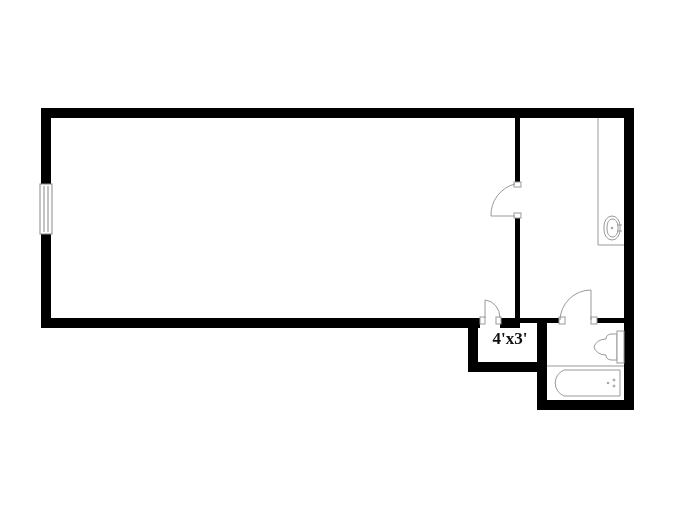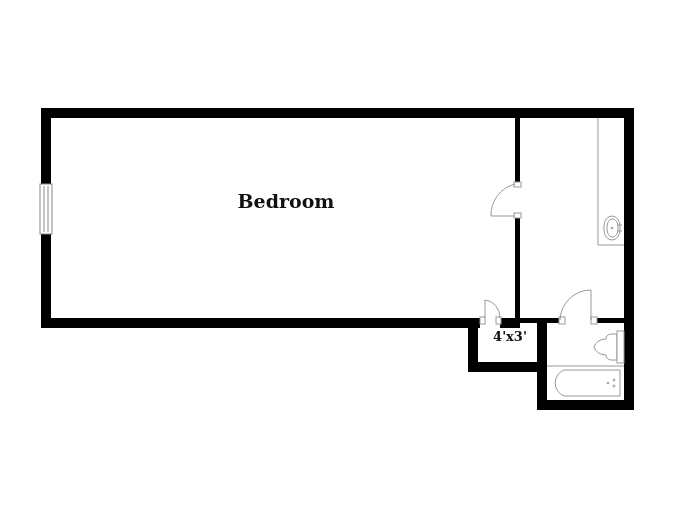--- a/index.html
+++ b/index.html
@@ -7,21 +7,21 @@
   #plan { position: absolute; left: 0; top: 0; }
   .label {
     position: absolute;
     font-family: "DejaVu Serif", "Liberation Serif", serif;
     font-weight: bold;
     color: #111111;
     text-align: center;
     line-height: 1.05;
   }
   .bedroom-label { left: 206px; top: 192px; width: 160px; font-size: 19px; }
-  .closet-label { left: 475px; top: 330px; width: 70px; font-size: 13px; }
+  .closet-label { left: 475px; top: 330px; width: 70px; font-size: 17px; font-family: Liberation Serif, serif; }
 </style>
 </head>
 <body>
 
 <svg id="plan" width="700" height="509" viewBox="0 0 700 509">
 
   <g fill="#000">
 
     <rect x="41" y="108" width="593" height="10"></rect>
 
@@ -90,18 +90,17 @@
   <g fill="none" stroke="#999" stroke-width="1">
     <line x1="547" y1="366" x2="624" y2="366"></line>
     <path d="M620 370 L564 370 A14 14 0 0 0 564 396 L620 396 Z"></path>
     <circle cx="608" cy="383" r="0.8" fill="#999"></circle>
     <circle cx="614" cy="380" r="1"></circle>
     <circle cx="614" cy="386" r="1"></circle>
   </g>
 </svg>
 
 <div class="label bedroom-label">
-  <div>Bedroom</div>
 </div>
 
 <div class="label closet-label">
   <div>4'x3'</div>
 </div>
 
 </body></html>

